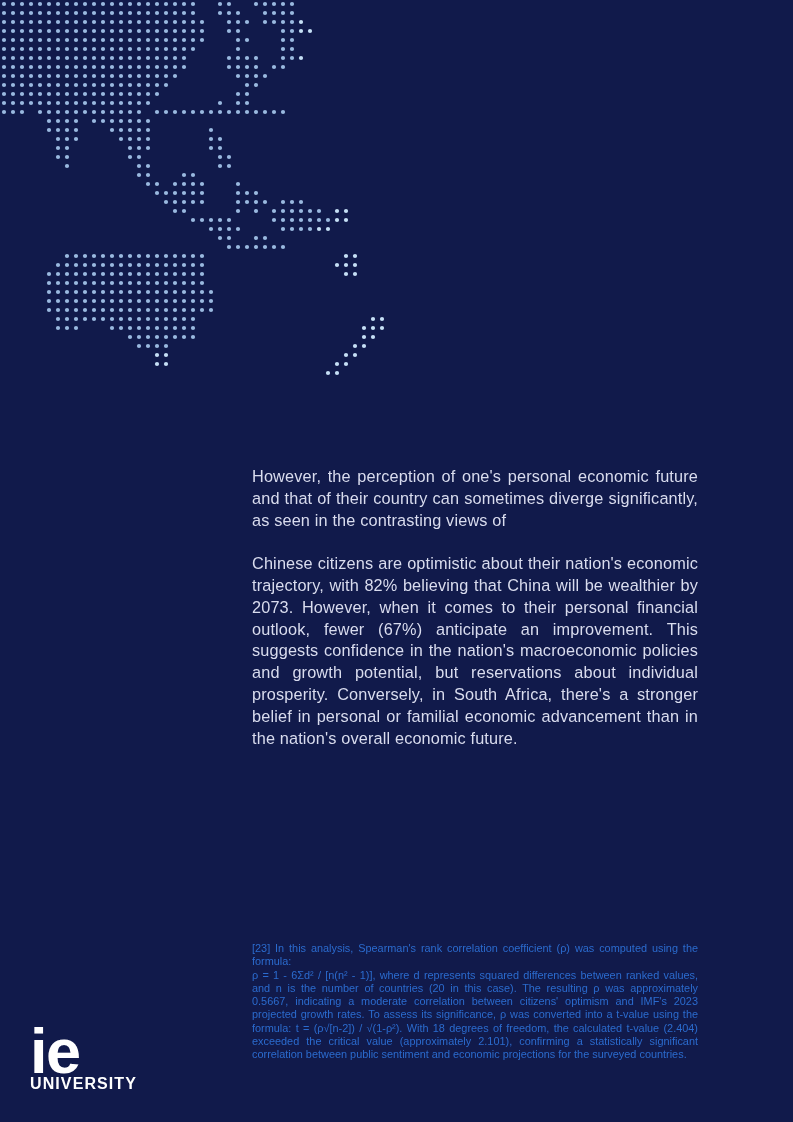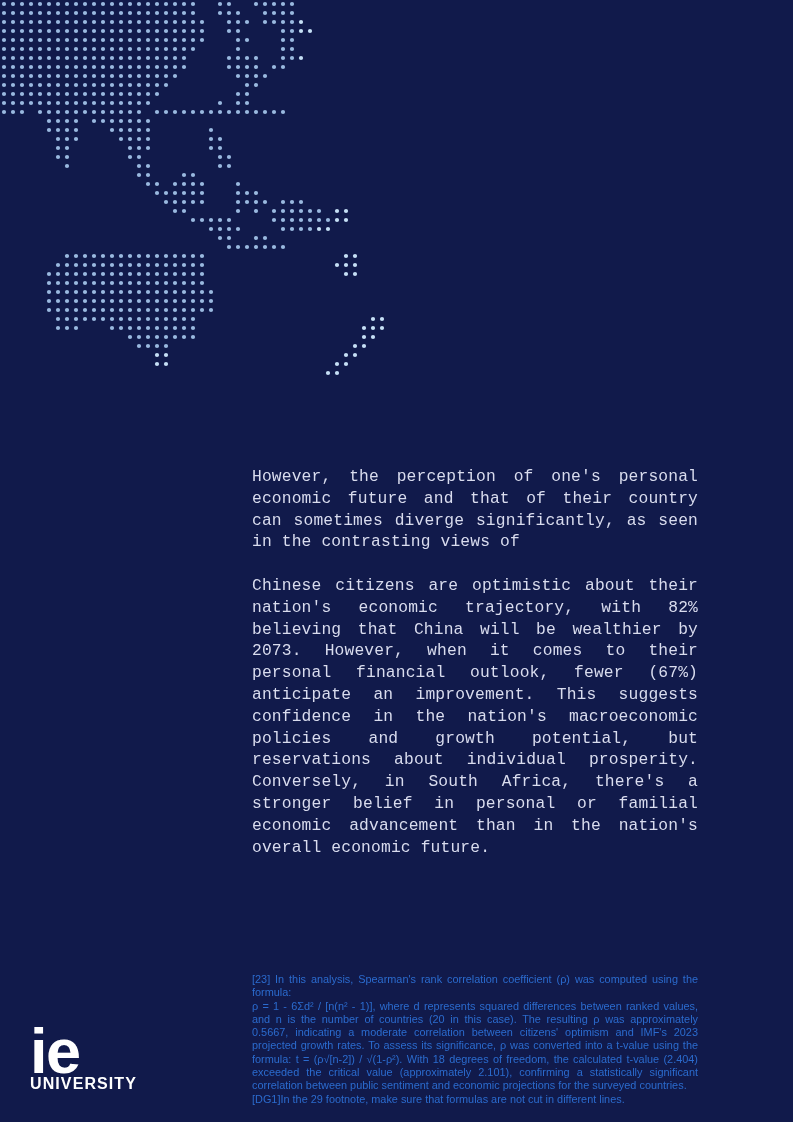--- a/index.html
+++ b/index.html
@@ -23,26 +23,26 @@
     position: absolute;
     left: 252px;
     top: 466px;
     width: 446px;
     color: var(--body-text, #d9dcee);
     font-size: 16.3px;
     line-height: 21.8px;
     text-align: justify;
     letter-spacing: 0.15px;
   }
-  .body-text p { margin: 0 0 21.8px 0; font-family: Liberation Mono, monospace; }
+  .body-text p { margin: 0 0 21.8px 0; }
   .body-text p:last-child { margin-bottom: 16px; }
   .footnote {
     position: absolute;
     left: 252px;
-    top: 973px;
+    top: 942px;
     width: 446px;
     color: var(--footnote-text, #2b6bce);
     font-size: 10.9px;
     line-height: 13.3px;
     text-align: justify;
   }
   .footnote p { margin: 0; }
   .logo {
     position: absolute;
     left: 30px;
@@ -733,21 +733,20 @@
     </svg>
 
   <div class="body-text">
     <p>However, the perception of one's personal economic future and that of their country can sometimes diverge significantly, as seen in the contrasting views of</p>
     <p>Chinese citizens are optimistic about their nation's economic trajectory, with 82% believing that China will be wealthier by 2073. However, when it comes to their personal financial outlook, fewer (67%) anticipate an improvement. This suggests confidence in the nation's macroeconomic policies and growth potential, but reservations about individual prosperity. Conversely, in South Africa, there's a stronger belief in personal or familial economic advancement than in the nation's overall economic future.</p>
   </div>
 
   <div class="footnote">
     <p>[23] In this analysis, Spearman's rank correlation coefficient (ρ) was computed using the formula:</p>
     <p>ρ = 1 - 6Σd² / [n(n² - 1)], where d represents squared differences between ranked values, and n is the number of countries (20 in this case). The resulting ρ was approximately 0.5667, indicating a moderate correlation between citizens' optimism and IMF's 2023 projected growth rates. To assess its significance, ρ was converted into a t-value using the formula: t = (ρ√[n-2]) / √(1-ρ²). With 18 degrees of freedom, the calculated t-value (2.404) exceeded the critical value (approximately 2.101), confirming a statistically significant correlation between public sentiment and economic projections for the surveyed countries.</p>
-    <p>[DG1]In the 29 footnote, make sure that formulas are not cut in different lines.</p>
   </div>
 
   <div class="logo">
     <span class="logo-wordmark">ie</span>
     <span class="logo-subtitle">UNIVERSITY</span>
   </div>
 
 </div>
 
 </body></html>

